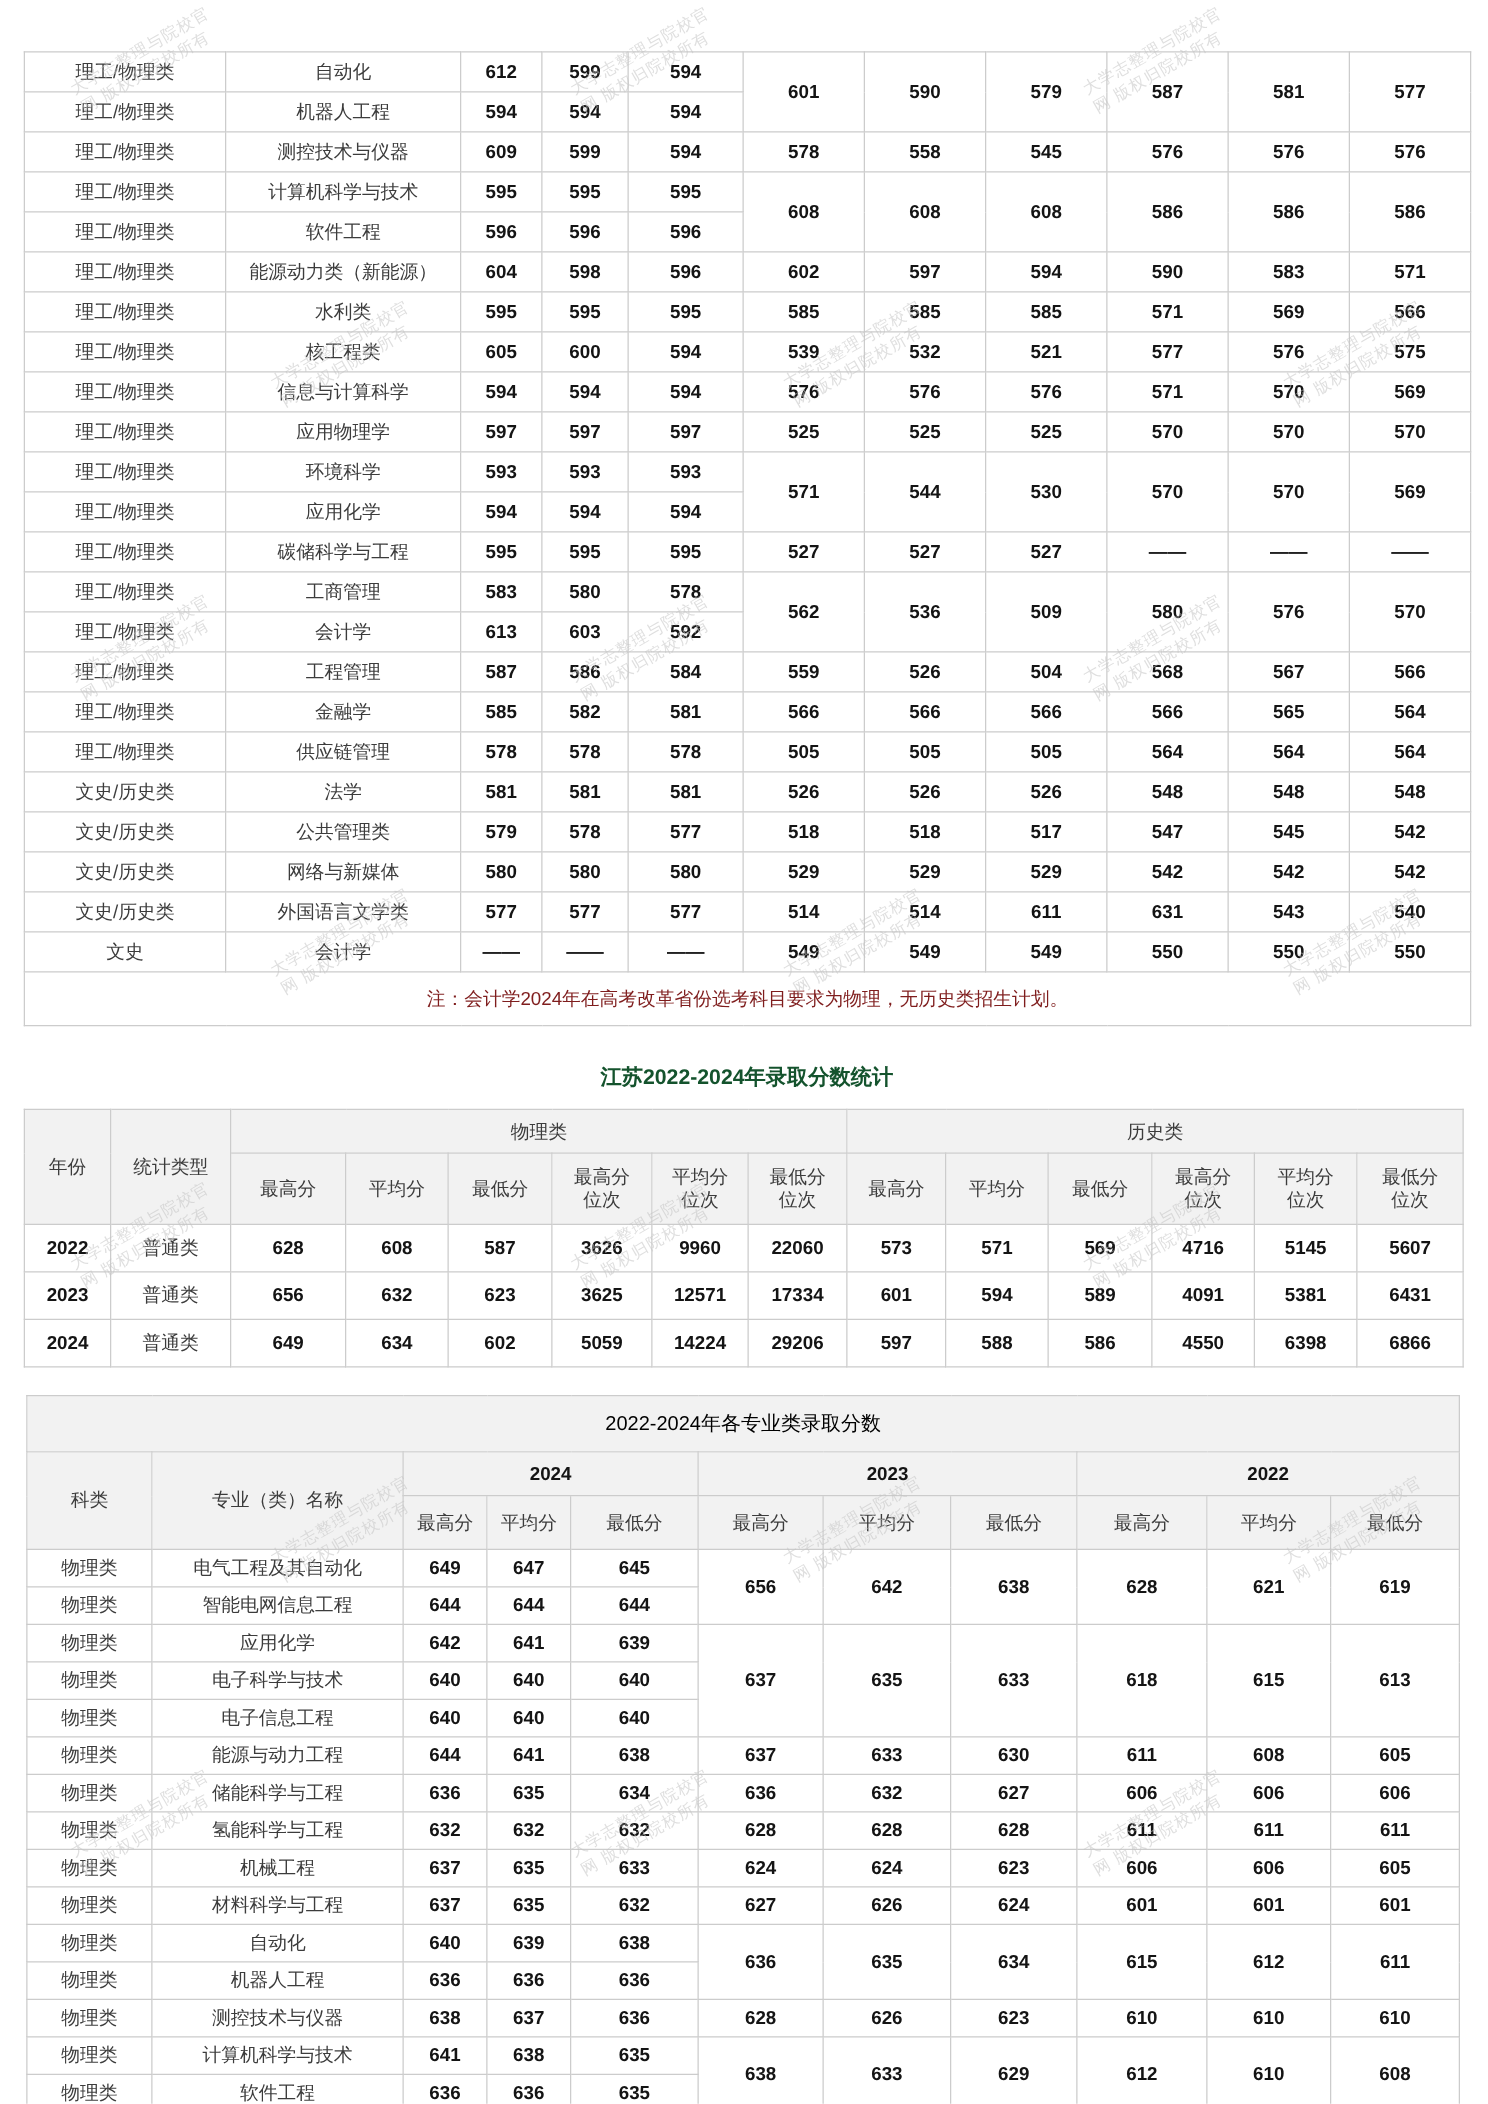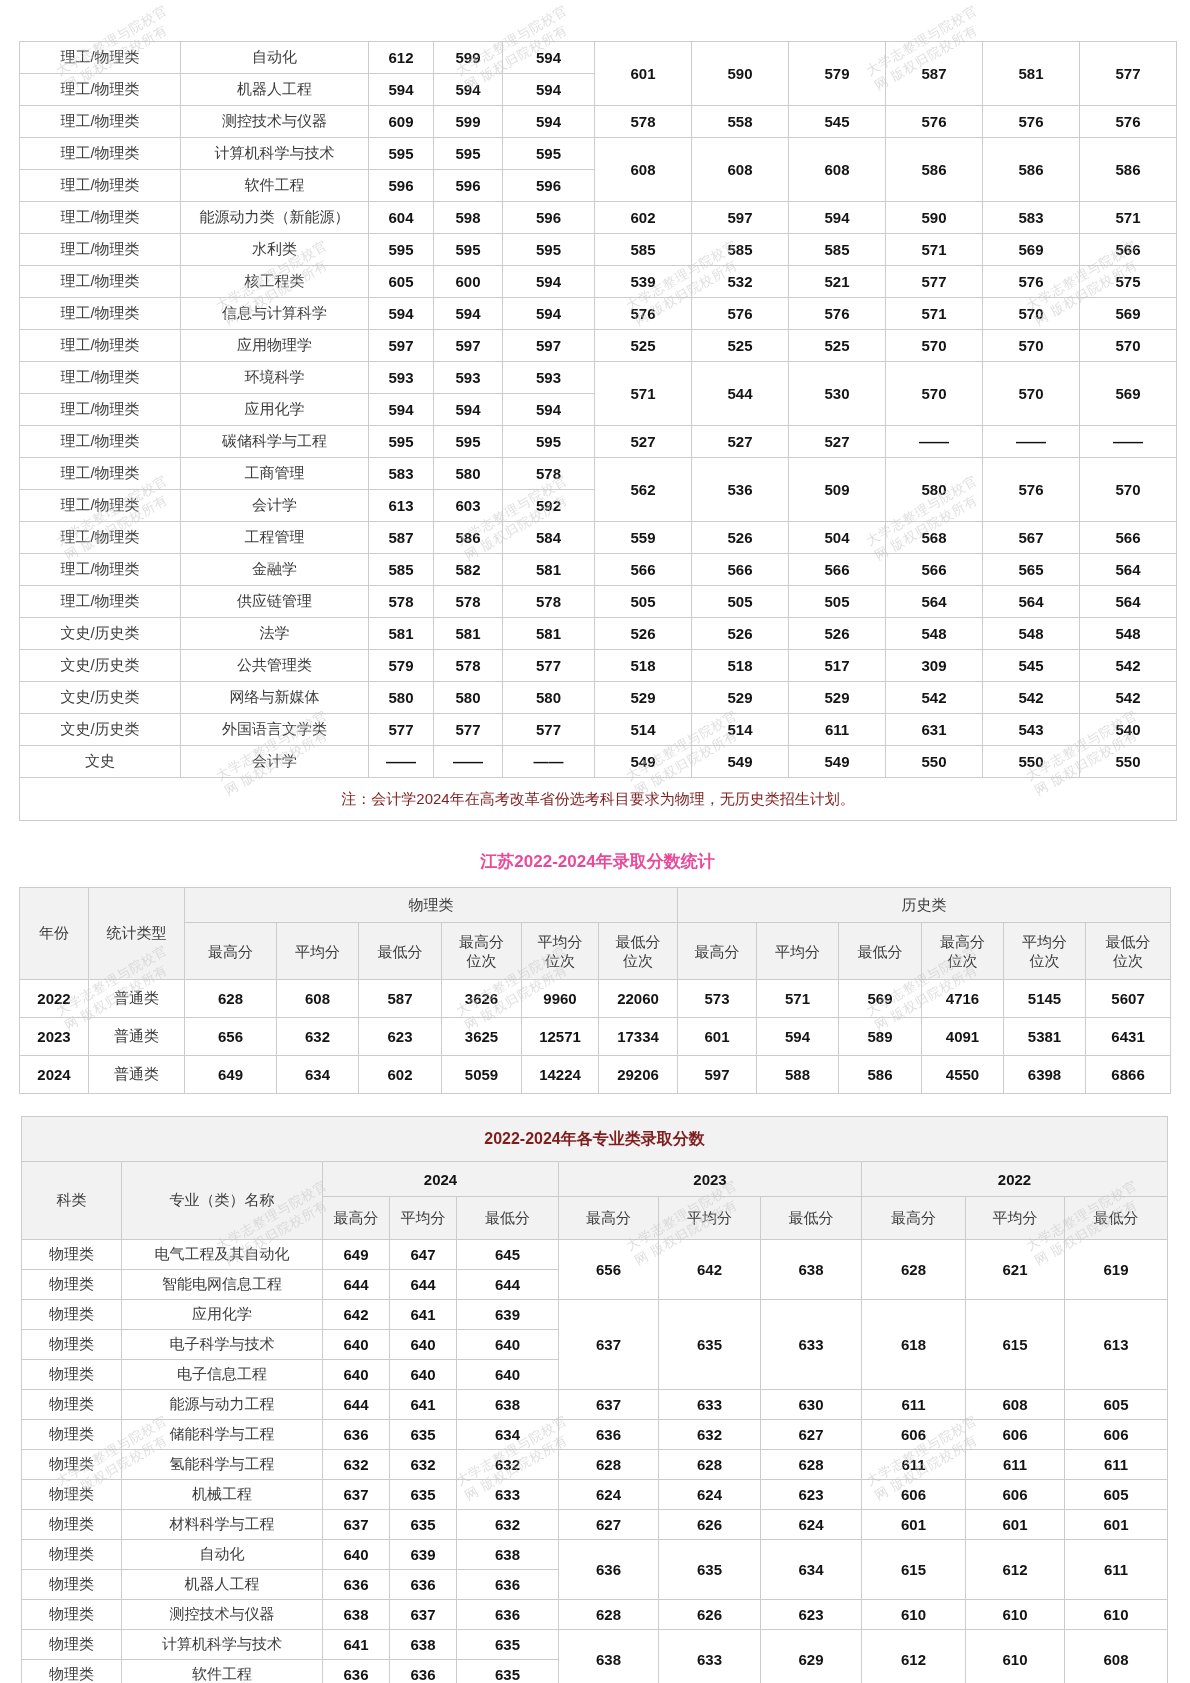--- a/index.html
+++ b/index.html
@@ -10,29 +10,29 @@
   }
   table { border-collapse:collapse; table-layout:fixed; background:transparent; }
   td { border:1px solid #cccccc; text-align:center; vertical-align:middle; overflow:hidden; padding:0 2px; }
   .ch  { color:#3c3c3c; font-size:15px; }
   .num { color:#141414; font-size:15px; font-weight:bold; }
   .t1 { margin:41px 0 0 19px; width:1157px; }
   .t1 td { height:31px; }
   .t1 .note-cell { height:42px; color:#7f1d1d; font-size:15px; }
   .title-red {
     width:1157px; margin:28px 0 12px 19px; text-align:center;
-    font-size:17px; font-weight:bold; color:#ec4899; line-height:26px;
+    font-size:17px; font-weight:bold; color:#14532d; line-height:26px;
   }
   .t2 { margin:0 0 0 19px; width:1151px; }
   .t2 td { height:37px; }
   .t2 .hd { background:#f2f2f2; height:34px; }
   .t2 .sub { background:#f2f2f2; height:56px; white-space:pre-line; line-height:19px; }
   .t3 { margin:22px 0 0 21px; width:1146px; }
   .t3 td { height:29px; }
-  .t3 .title-cell { background:#f2f2f2; height:44px; font-size:16px; font-weight:bold; color:#7f1d1d; }
+  .t3 .title-cell { background:#f2f2f2; height:44px; font-size:16px; font-weight:normal; color:#000000; }
   .t3 .hd { background:#f2f2f2; height:34px; }
   .t3 .sub { background:#f2f2f2; height:42px; }
   #wm-layer { position:absolute; left:0; top:0; width:1190px; height:1683px; pointer-events:none; z-index:9; }
   .wm {
     position:absolute; transform:rotate(-30deg); transform-origin:left bottom;
     color:#c5c5c5; opacity:0.55; font-size:13px; letter-spacing:1px; line-height:17px;
     white-space:nowrap; text-align:left;
   }
 </style>
 </head>
@@ -365,21 +365,21 @@
       </tr>
       <tr>
         <td class="ch">文史/历史类</td>
         <td class="ch">公共管理类</td>
         <td class="num">579</td>
         <td class="num">578</td>
         <td class="num">577</td>
         <td class="num" rowspan="1">518</td>
         <td class="num" rowspan="1">518</td>
         <td class="num" rowspan="1">517</td>
-        <td class="num" rowspan="1">309</td>
+        <td class="num" rowspan="1">547</td>
         <td class="num" rowspan="1">545</td>
         <td class="num" rowspan="1">542</td>
       </tr>
       <tr>
         <td class="ch">文史/历史类</td>
         <td class="ch">网络与新媒体</td>
         <td class="num">580</td>
         <td class="num">580</td>
         <td class="num">580</td>
         <td class="num" rowspan="1">529</td>

